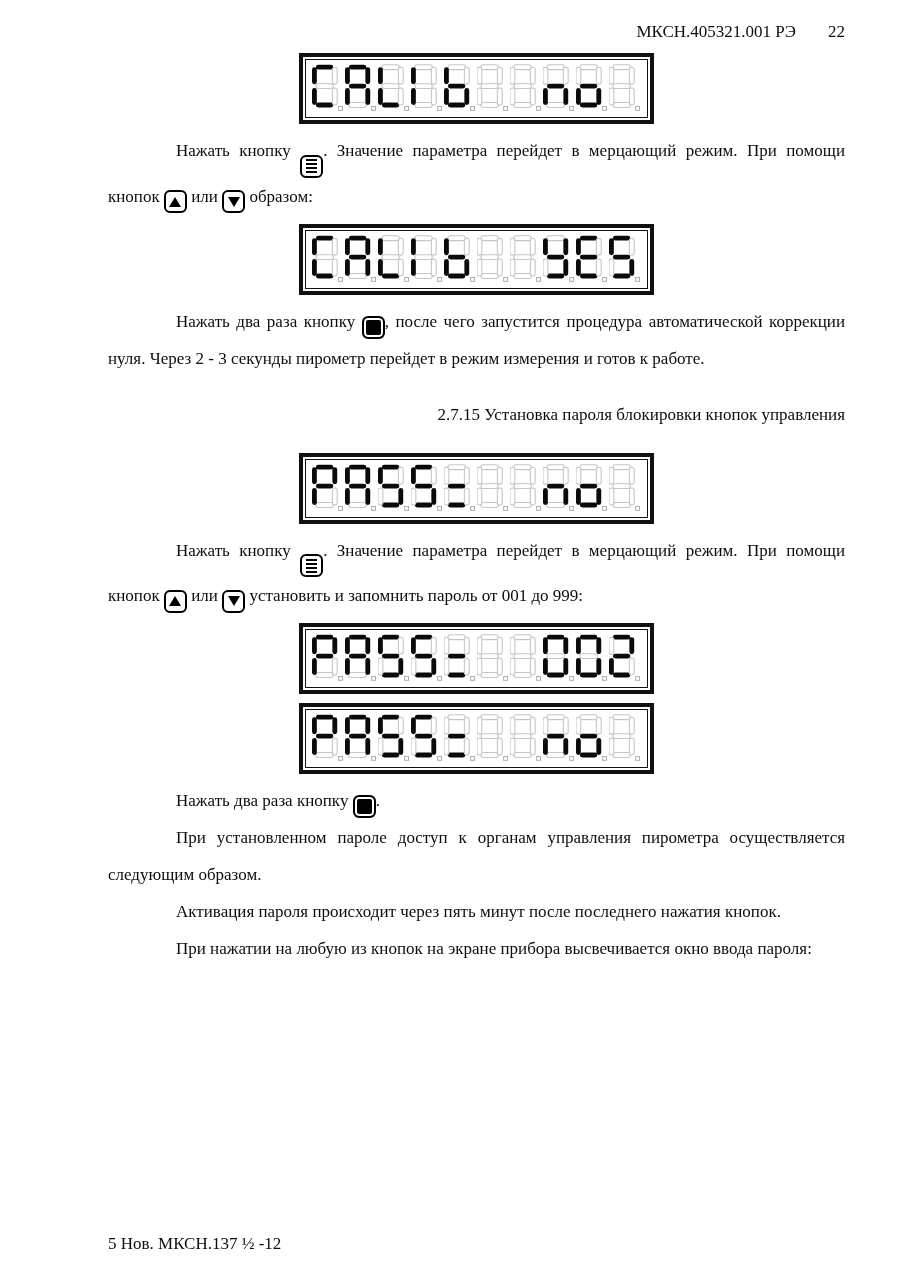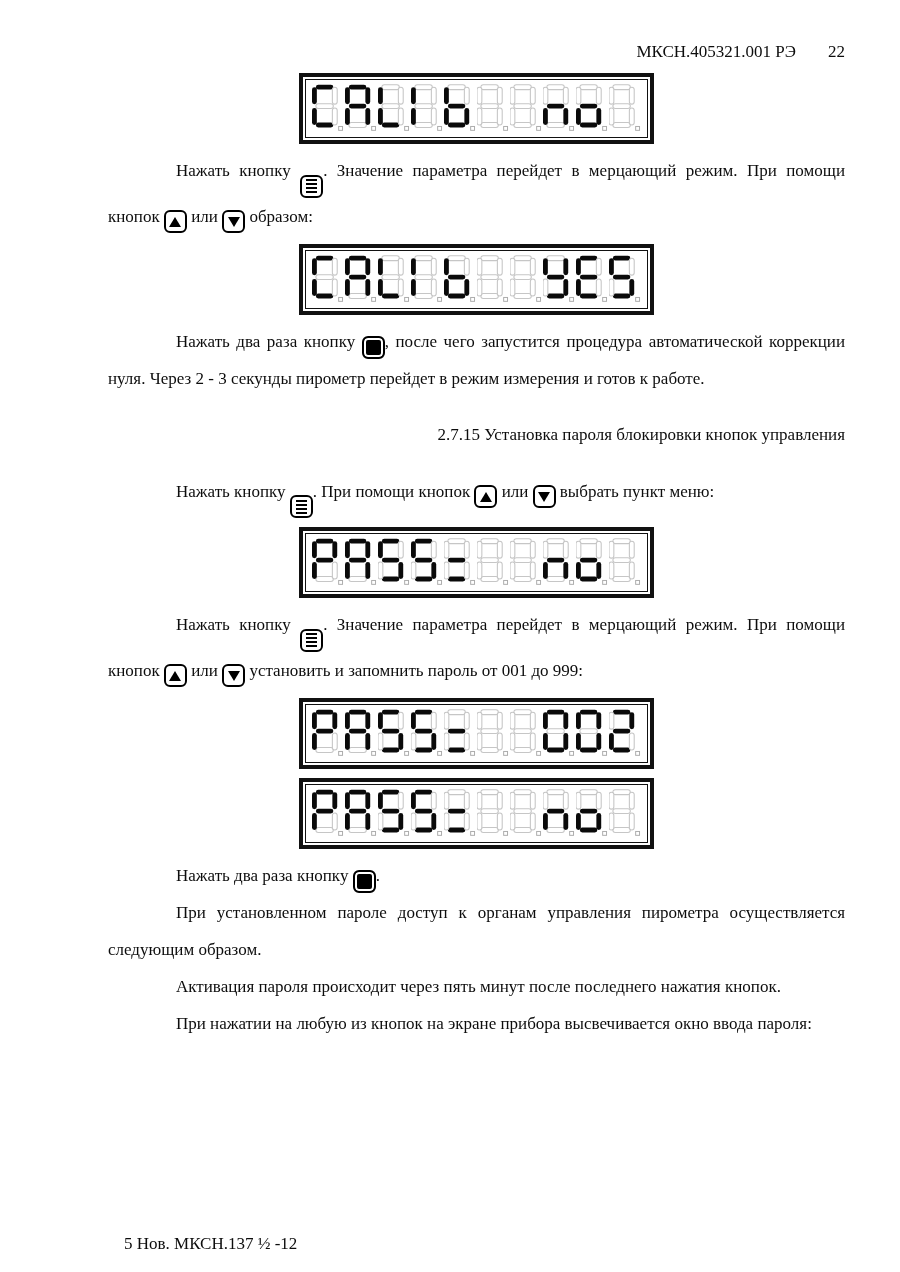--- a/index.html
+++ b/index.html
@@ -3,21 +3,21 @@
 <meta charset="utf-8">
 <style>
   * { margin:0; padding:0; box-sizing:border-box; }
   html,body { background:#ffffff; }
   .page {
     position:relative;
     width:900px; height:1272px;
     background:#fff;
     font-family:"Liberation Serif", serif;
     font-size:17px; color:#0d0d0d;
-    padding:40px 55px 0 108px;
+    padding:20px 55px 0 108px;
     overflow:hidden;
   }
   .header { text-align:right; line-height:24px; margin-bottom:8px; }
   .header .pagenum { display:inline-block; margin-left:32px; }
 
   p.body { text-align:justify; text-indent:68px; line-height:37px; }
   .section-heading { text-indent:68px; line-height:37px; margin:19px 0 20px; text-align:right; }
 
   
   .key {
@@ -39,21 +39,21 @@
   
   .lcd-outer {
     width:max-content; margin:9px auto 8px;
     border:4px solid #111; padding:2px; background:#fff;
   }
   .lcd-inner { border:1.5px solid #111; padding:4px 6px 3px; background:#fff; display:flex; gap:1px; }
   .seg-on  { fill:#0a0a0a; }
   .seg-off { fill:#ffffff; stroke:#c6c6c6; stroke-width:1.1; }
   .dp      { fill:#ffffff; stroke:#ababab; stroke-width:1; }
 
-  .footer { position:absolute; left:124px; bottom:16px; line-height:24px; }
+  .footer { position:absolute; left:108px; bottom:16px; line-height:24px; }
 </style>
 </head>
 <body>
 
 <div class="page">
 
   <div class="header"><span>МКСН.405321.001 РЭ</span><span class="pagenum">22</span></div>
 
   <div class="lcd-outer">
       <div class="lcd-inner">
@@ -277,30 +277,20 @@
     </div>
 
   <p class="body"><span>Нажать два раза кнопку </span><span class="key enter">
         <span>↵</span>
       </span><span>, после чего запустится процедура автоматической коррекции нуля. Через 2 - 3 секунды пирометр перейдет в режим измерения и готов к работе.</span></p>
 
 
   <div class="section-heading">2.7.15 Установка пароля блокировки кнопок управления</div>
 
 
-  <p class="body"><span>Нажать кнопку </span><span class="key menu">
-        <i></i>
-        <i></i>
-        <i></i>
-        <i></i>
-      </span><span>. При помощи кнопок </span><span class="key">
-        <span class="tri-up"></span>
-      </span><span> или </span><span class="key">
-        <span class="tri-down"></span>
-      </span><span> выбрать пункт меню:</span></p>
 
   <div class="lcd-outer">
       <div class="lcd-inner">
         <svg width="32" height="50" viewBox="0 0 33 50">
           <rect x="4" y="0" width="18" height="5" rx="2.5" class="seg-on"></rect>
           <rect x="4" y="19.5" width="18" height="5" rx="2.5" class="seg-on"></rect>
           <rect x="4" y="39" width="18" height="5" rx="2.5" class="seg-off"></rect>
           <rect x="0" y="2.5" width="5" height="17.5" rx="2.5" class="seg-on"></rect>
           <rect x="21" y="2.5" width="5" height="17.5" rx="2.5" class="seg-on"></rect>
           <rect x="0" y="24" width="5" height="17.5" rx="2.5" class="seg-on"></rect>

